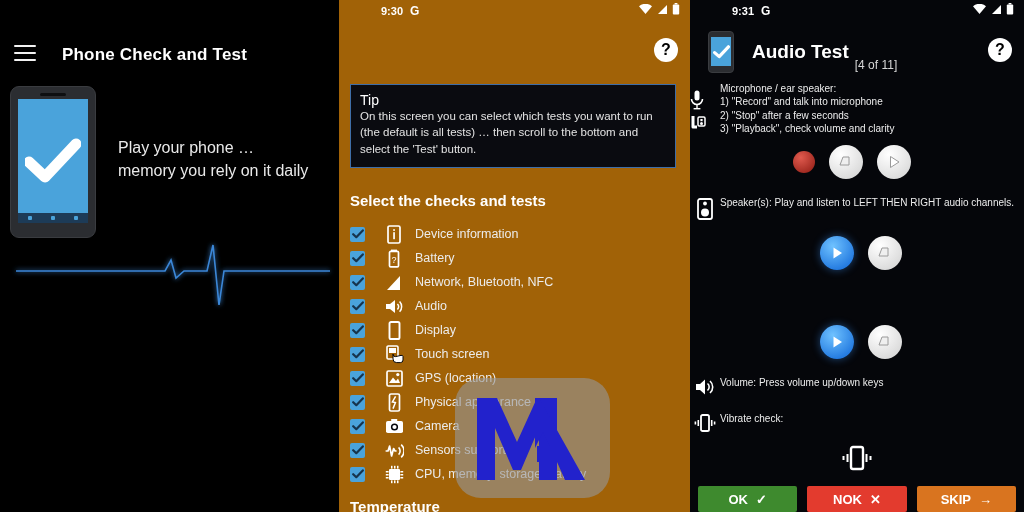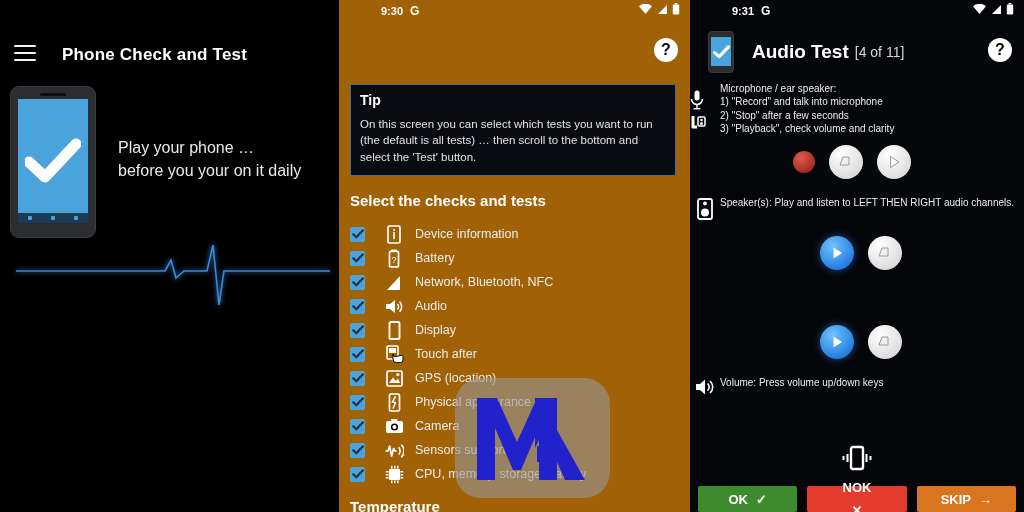--- a/index.html
+++ b/index.html
@@ -33,27 +33,27 @@
   .sb-time{margin-left:42px;}
   .sb-g{margin-left:7px;font-size:12px;font-weight:bold;}
   .sb-right{position:absolute;right:10px;top:3px;display:flex;align-items:center;gap:4px;}
 
   
   .apphead{position:absolute;left:0;right:0;top:30px;height:44px;display:flex;align-items:center;}
   .phone-sm{width:26px;height:42px;background:#2b2d31;border-radius:4px;border:1px solid #3a3c40;box-sizing:border-box;
             padding:5px 2px 6px 2px;margin-left:18px;}
   .phone-sm .screen{width:100%;height:100%;background:#4aa3db;display:flex;align-items:center;justify-content:center;}
   .apphead .title{color:#fff;font-size:19px;font-weight:bold;margin-left:18px;}
-  .apphead .sub{color:#d7d7d7;font-size:14px;margin-left:6px;align-self:flex-start;margin-top:14px;}
+  .apphead .sub{color:#d7d7d7;font-size:12px;margin-left:6px;align-self:flex-start;margin-top:28px;}
   .help{position:absolute;right:12px;top:38px;width:24px;height:24px;border-radius:50%;background:#fff;color:#000;
         font-size:16px;font-weight:bold;display:flex;align-items:center;justify-content:center;cursor:pointer;}
 
   
   .tipbox{position:absolute;left:11px;top:84px;width:326px;box-sizing:border-box;border:1px solid #3f6ea8;background:#0a0b10;padding:7px 9px 10px 9px;}
-  .tipbox .t{color:#fff;font-size:14px;font-weight:bold;margin-bottom:8px;}
+  .tipbox .t{color:#fff;font-size:14px;font-weight:normal;}
   .tipbox .b{color:#e3e3e3;font-size:11.5px;line-height:1.42;}
 
   
   .sect-title{position:absolute;left:11px;top:192px;color:#fff;font-size:15px;font-weight:bold;}
   .checklist{position:absolute;left:11px;top:222px;right:6px;}
   .chk-row{display:flex;align-items:center;height:24px;}
   .cbox{width:15px;height:15px;background:#4aa3db;border-radius:2px;display:flex;align-items:center;justify-content:center;flex:0 0 auto;cursor:pointer;}
   .cbox svg{display:block;}
   .chk-ico{width:22px;display:flex;justify-content:center;align-items:center;margin-left:18px;flex:0 0 auto;color:#fff;}
   .chk-lbl{color:#ececec;font-size:12.5px;margin-left:10px;white-space:nowrap;}
@@ -103,21 +103,21 @@
         <div class="navbar">
             <i></i>
             <i></i>
             <i></i>
           </div>
       </div>
     </div>
 
     <div class="left-tagline">
       <div>Play your phone …</div>
-      <div>before you your on it daily</div>
+      <div>memory you rely on it daily</div>
     </div>
 
     <svg class="ecg" viewBox="0 0 339 120">
       <defs>
         <filter id="glow" x="-50%" y="-50%" width="200%" height="200%">
           <feGaussianBlur stdDeviation="2.4" result="b"></feGaussianBlur>
           <feMerge>
               <feMergeNode in="b"></feMergeNode>
               <feMergeNode in="SourceGraphic"></feMergeNode>
             </feMerge>
@@ -237,21 +237,21 @@
               <path d="M1.2 5.2 L4.3 8.2 L10.8 1.4" stroke="#16344d" stroke-width="2.2" fill="none" stroke-linecap="round" stroke-linejoin="round"></path>
             </svg>
           </div>
           <div class="chk-ico">
             <svg width="19" height="19" viewBox="0 0 19 19">
               <rect x="2" y="1" width="11" height="13" rx="1.3" stroke="#ffffff" stroke-width="1.6" fill="none"></rect>
               <rect x="4" y="3" width="7" height="5" fill="#ffffff"></rect>
               <path d="M8 9 L8 14 Q8 17.6 11.6 17.6 L15.4 17.6 Q18 17.6 18 15 L18 11.6 Q18 10 16 10.4 L10.6 11.6 Q8 12 8 9 Z" fill="#ffffff" stroke="#05060a" stroke-width="1"></path>
             </svg>
           </div>
-          <div class="chk-lbl">Touch after</div>
+          <div class="chk-lbl">Touch screen</div>
         </div>
         <div class="chk-row">
           <div class="cbox">
             <svg width="12" height="10" viewBox="0 0 12 10">
               <path d="M1.2 5.2 L4.3 8.2 L10.8 1.4" stroke="#16344d" stroke-width="2.2" fill="none" stroke-linecap="round" stroke-linejoin="round"></path>
             </svg>
           </div>
           <div class="chk-ico">
             <svg width="19" height="19" viewBox="0 0 19 19">
               <rect x="2" y="2" width="15" height="15" rx="1.4" stroke="#ffffff" stroke-width="1.7" fill="none"></rect>
@@ -451,37 +451,49 @@
       <div class="blk-ico">
         <svg width="20" height="18" viewBox="0 0 20 18">
           <path d="M1 6 L5 6 L10 1.5 L10 16.5 L5 12 L1 12 Z" fill="#fff"></path>
           <path d="M12.5 5.5 A4.5 4.5 0 0 1 12.5 12.5" stroke="#fff" stroke-width="1.6" fill="none"></path>
           <path d="M15 3 A8 8 0 0 1 15 15" stroke="#fff" stroke-width="1.6" fill="none"></path>
         </svg>
       </div>
       <div class="blk-txt">Volume: Press volume up/down keys</div>
     </div>
 
+    <div class="block" style="top:412px">
+      <div class="blk-ico">
+        <svg width="22" height="18" viewBox="0 0 22 18">
+          <rect x="7" y="1" width="8" height="16" rx="1.6" stroke="#fff" stroke-width="1.8" fill="none"></rect>
+          <rect x="3.5" y="6" width="1.6" height="6" fill="#fff"></rect>
+            <rect x="0.6" y="7.5" width="1.6" height="3" fill="#fff"></rect>
+          <rect x="16.9" y="6" width="1.6" height="6" fill="#fff"></rect>
+            <rect x="19.8" y="7.5" width="1.6" height="3" fill="#fff"></rect>
+        </svg>
+      </div>
+      <div class="blk-txt">Vibrate check:</div>
+    </div>
 
     <div class="vib-center" style="top:445px">
       <svg width="32" height="26" viewBox="0 0 32 26">
         <rect x="10" y="2" width="12" height="22" rx="2" stroke="#fff" stroke-width="2.4" fill="none"></rect>
         <rect x="5.5" y="9" width="2" height="8" fill="#fff"></rect>
           <rect x="1.5" y="11" width="2" height="4" fill="#fff"></rect>
         <rect x="24.5" y="9" width="2" height="8" fill="#fff"></rect>
           <rect x="28.5" y="11" width="2" height="4" fill="#fff"></rect>
       </svg>
     </div>
 
     <div class="actionbar" id="actionbar">
         <div class="abtn" style="background: rgb(62, 138, 46);">
           <span>OK</span>
           <span>✓</span>
         </div>
-        <div class="abtn" style="background: rgb(227, 59, 46); flex-direction: column;">
+        <div class="abtn" style="background: rgb(227, 59, 46);">
           <span>NOK</span>
           <span>✕</span>
         </div>
         <div class="abtn" style="background: rgb(217, 116, 31);">
           <span>SKIP</span>
           <span>→</span>
         </div>
       </div>
   </div>
 

